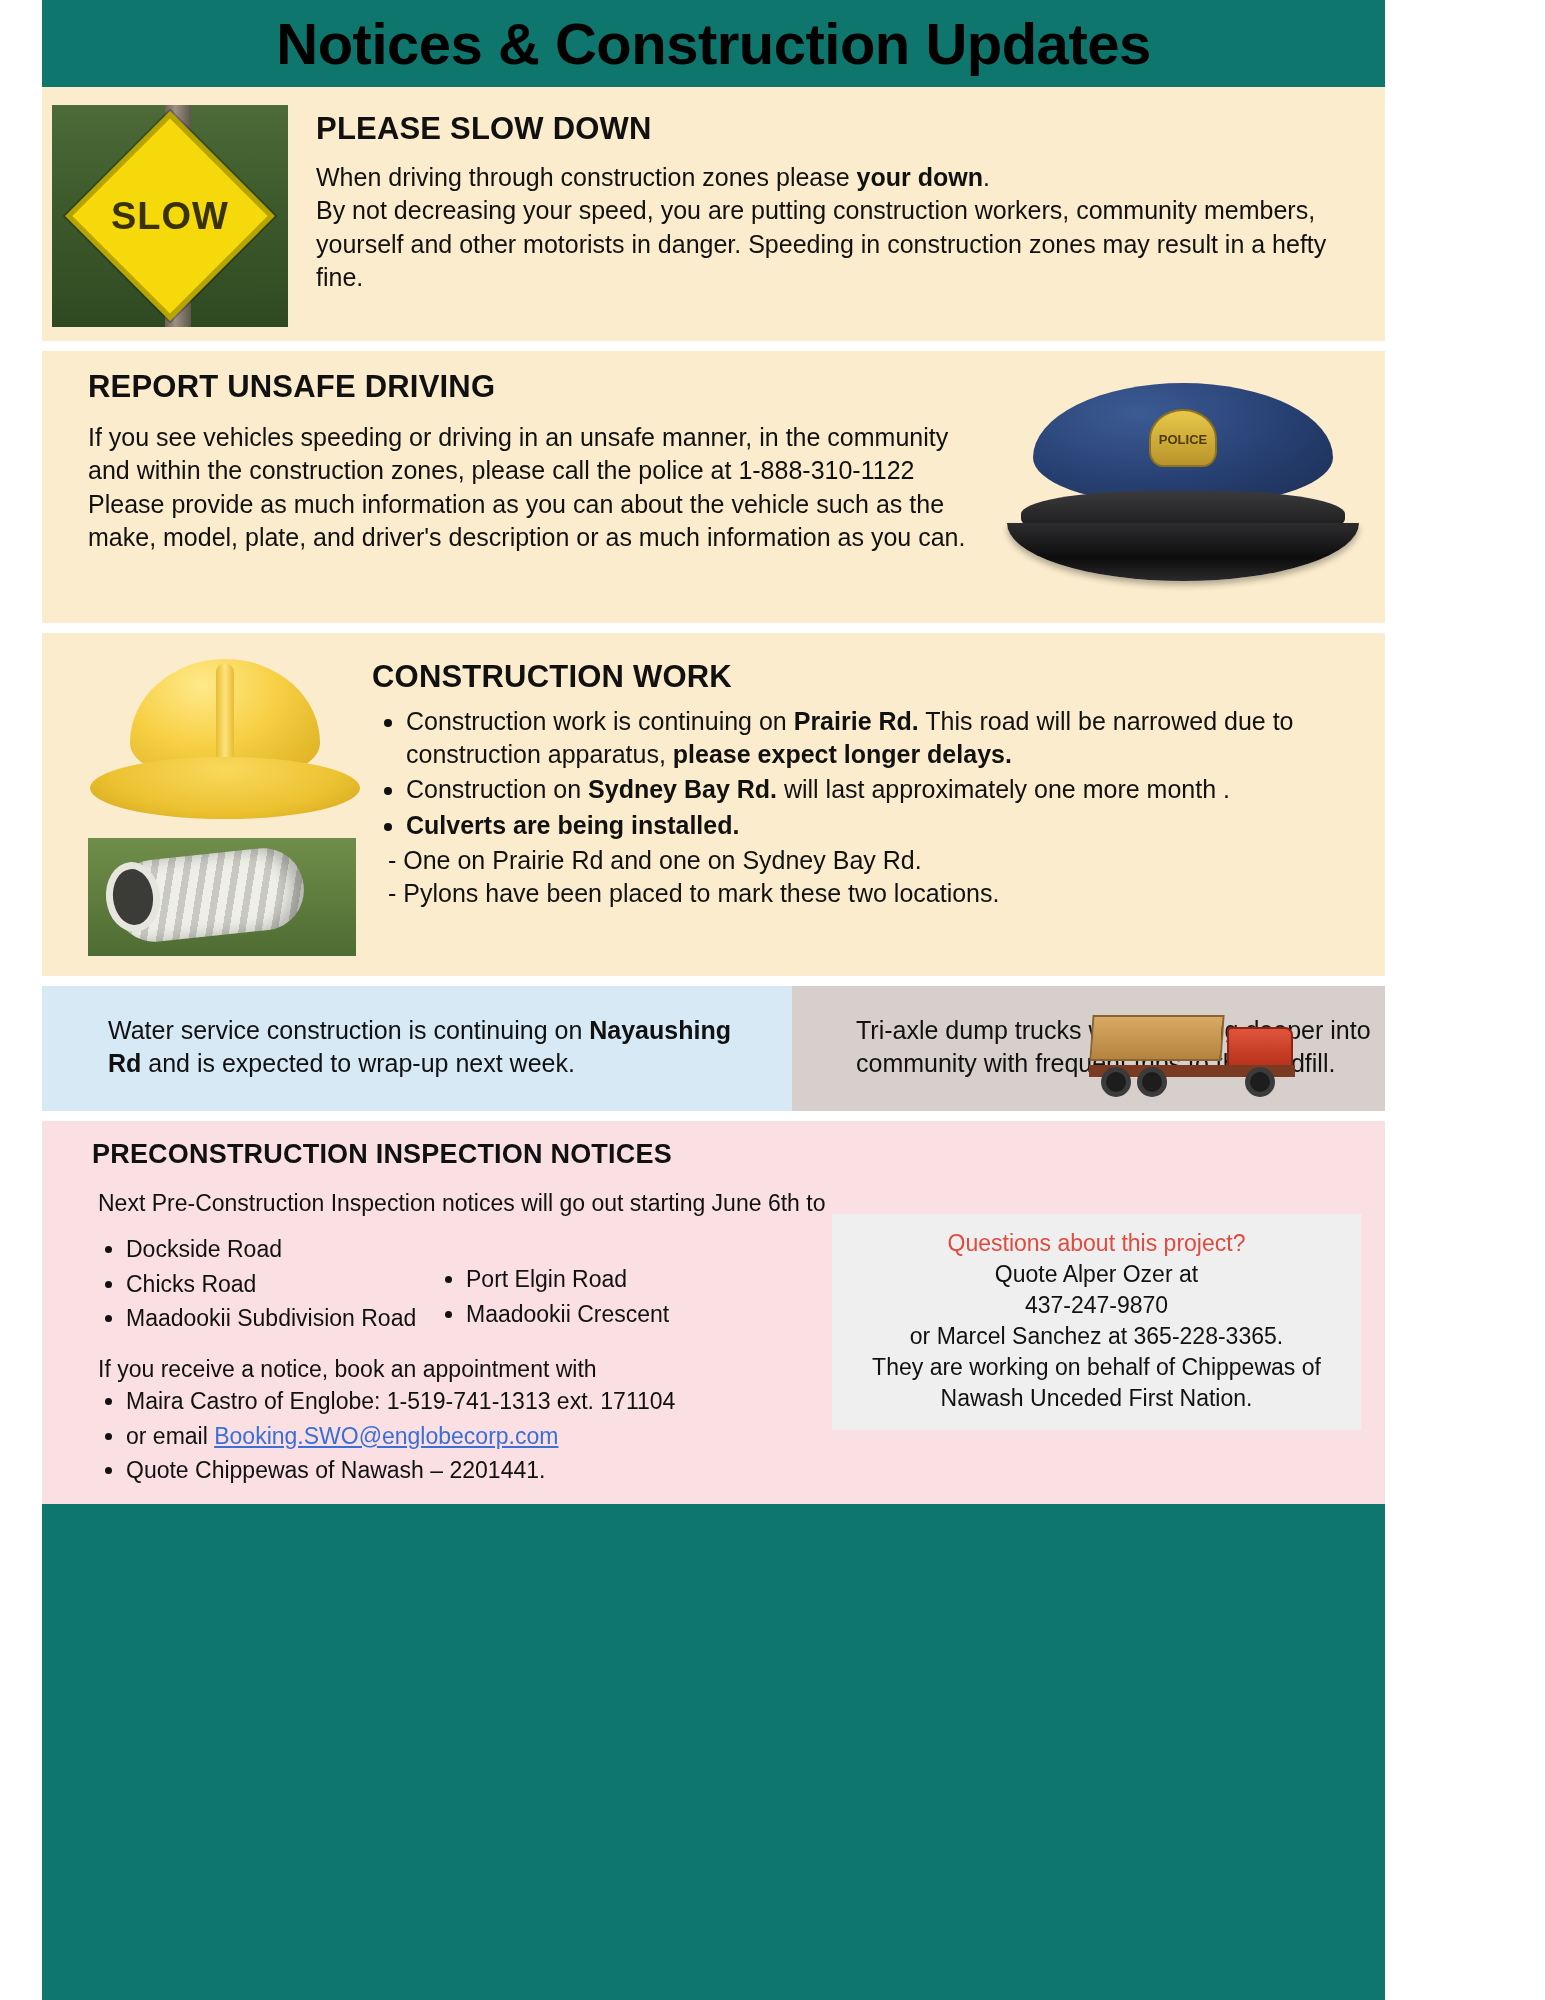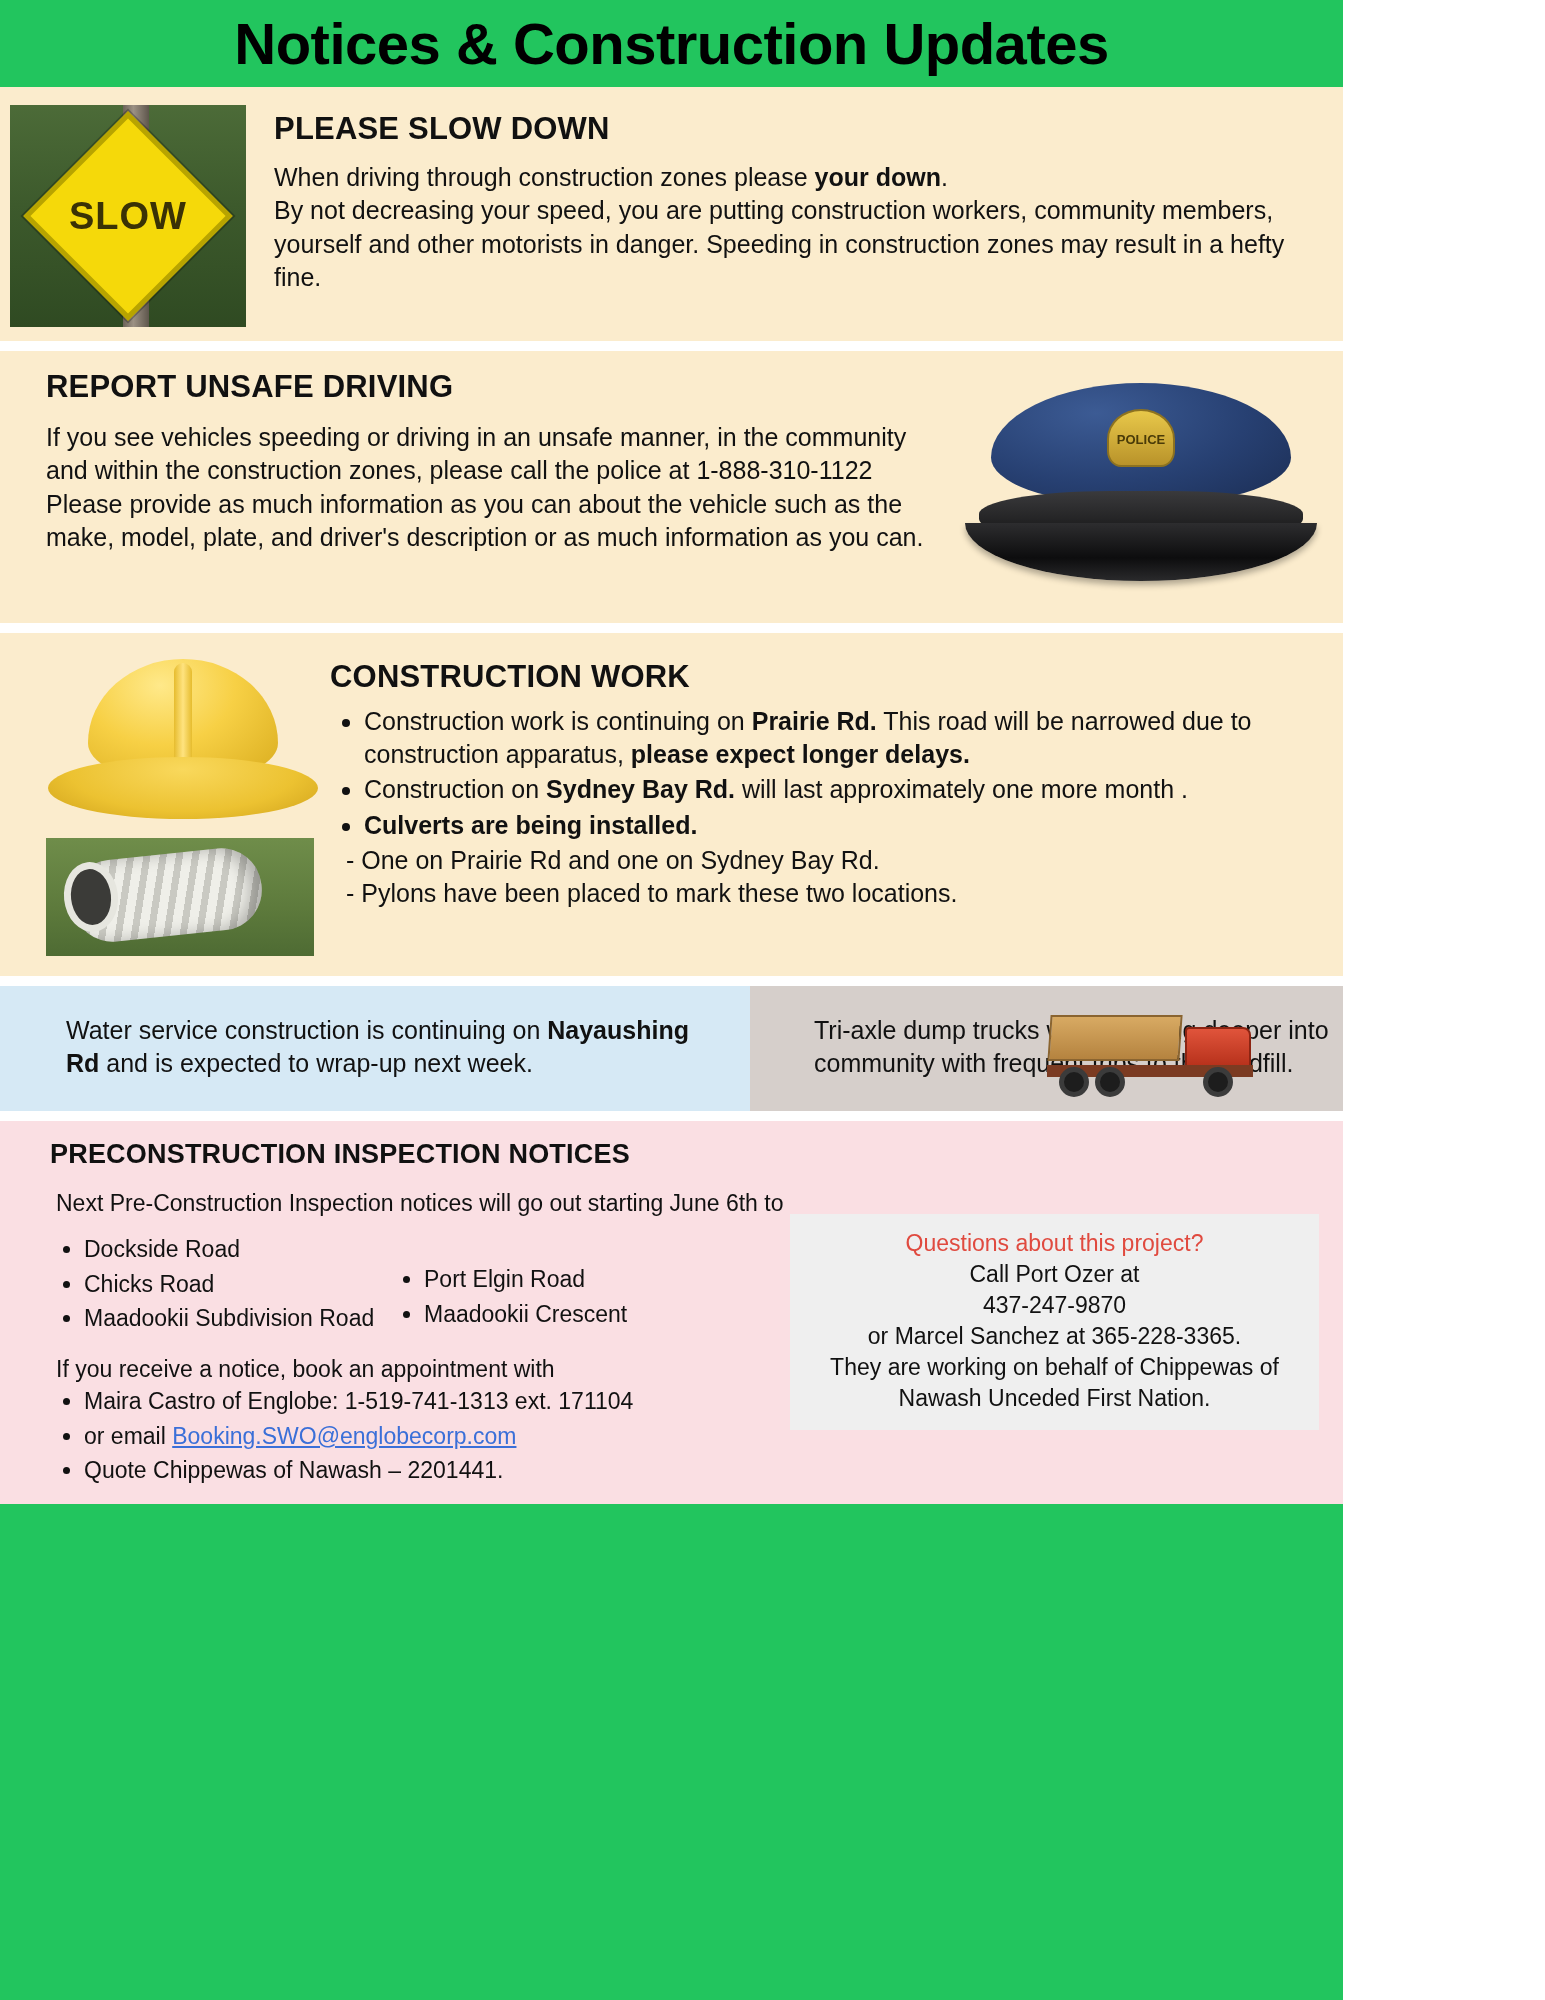--- a/index.html
+++ b/index.html
@@ -5,23 +5,24 @@
   * { box-sizing: border-box; }
   html, body {
     margin: 0; padding: 0;
     width: 1545px;
     background: #ffffff;
     font-family: "Liberation Sans", sans-serif;
   }
   .page {
     width: 1343px;
     min-height: 2000px;
-    background: #22c55e;
+    background: #0f766e;
     position: relative;
     overflow: hidden;
+    margin-left: 42px;
   }
 
   
   .title {
     text-align: center;
     font-size: 58px;
     font-weight: bold;
     letter-spacing: -0.5px;
     color: #000000;
     padding: 14px 0 12px 0;
@@ -330,21 +331,21 @@
           <li>
             <span>or email </span><a class="link" href="#">Booking.SWO@englobecorp.com</a>
           </li>
           <li>Quote Chippewas of Nawash – 2201441.</li>
         </ul>
       </div>
 
       <div class="rightcol">
         <div class="qbox">
           <div class="q">Questions about this project?</div>
-          <div>Call Port Ozer at</div>
+          <div>Quote Alper Ozer at</div>
           <div>437-247-9870</div>
           <div>or Marcel Sanchez at 365-228-3365.</div>
           <div>They are working on behalf of Chippewas of</div>
           <div>Nawash Unceded First Nation.</div>
         </div>
       </div>
     </div>
   </div>
 
 </div>

